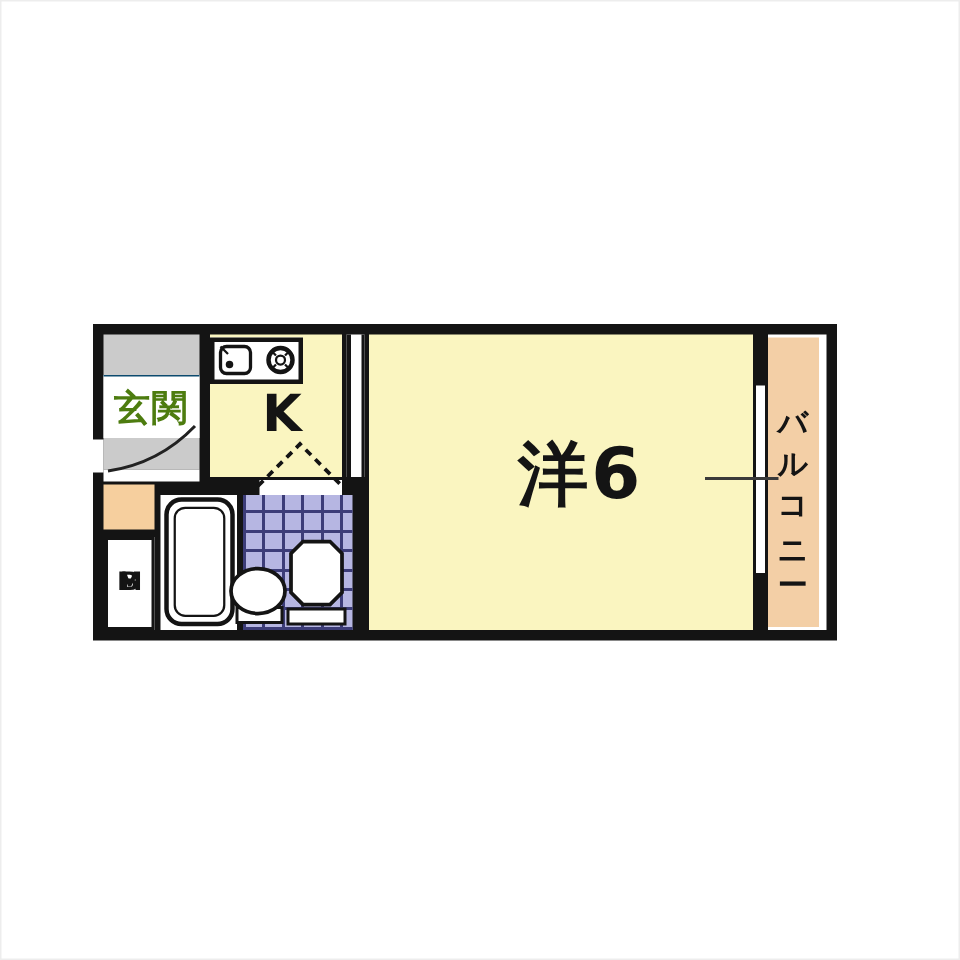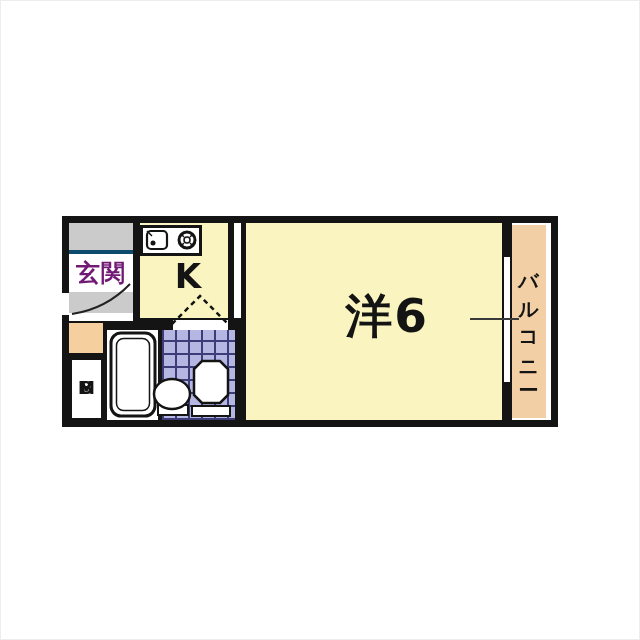--- a/index.html
+++ b/index.html
@@ -8,22 +8,22 @@
     font-family:"DejaVu Sans","Liberation Sans",sans-serif;
     overflow:hidden;
   }
   .frame{position:absolute;left:0;top:0;width:638px;height:638px;border:1px solid #ededed;}
   
   .plan{position:absolute;left:62px;top:216px;width:496px;height:211px;background:#141414;}
   .plan *{position:absolute;box-sizing:border-box;}
 
   
   .genkan{left:7px;top:7px;width:64px;height:90px;background:#cbcbcb;}
-  .genkan-label{left:7px;top:34px;width:64px;height:42px;background:#ffffff;border-top:4px solid #0c4a6e;
-    display:flex;align-items:center;justify-content:center;font-size:24px;font-weight:bold;color:#701a75;letter-spacing:1px;}
+  .genkan-label{left:7px;top:34px;width:64px;height:42px;background:#ffffff;border-top:1px solid #0c4a6e;
+    display:flex;align-items:center;justify-content:center;font-size:24px;font-weight:bold;color:#4d7c0f;letter-spacing:1px;}
   .entry-opening{left:0;top:77px;width:7px;height:22px;background:#ffffff;}
   .step{left:7px;top:97px;width:64px;height:8px;background:#ffffff;}
   .storage{left:7px;top:107px;width:34px;height:30px;background:#f6cf9e;}
   .mb{left:8px;top:142px;width:33px;height:62px;background:#ffffff;border:2px solid #141414;
     display:flex;flex-direction:column;align-items:center;justify-content:center;
     font-size:17px;font-weight:bold;line-height:1.15;color:#141414;}
 
   
   .kitchen{left:78px;top:7px;width:88px;height:95px;background:#faf5c0;}
   .kitchen-label{left:96px;top:40px;width:60px;height:40px;font-size:34px;font-weight:bold;color:#141414;

